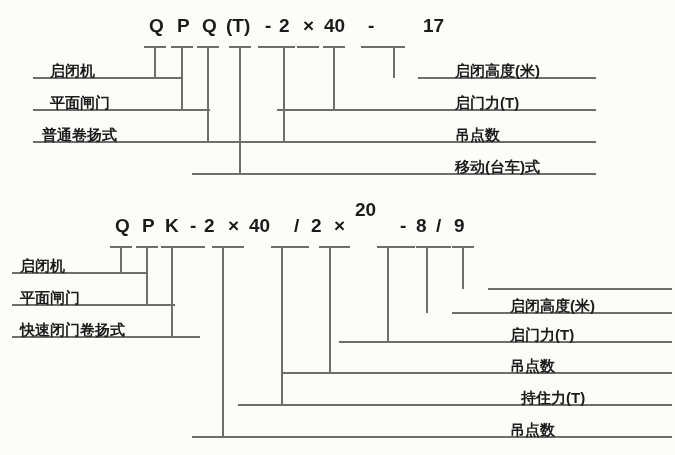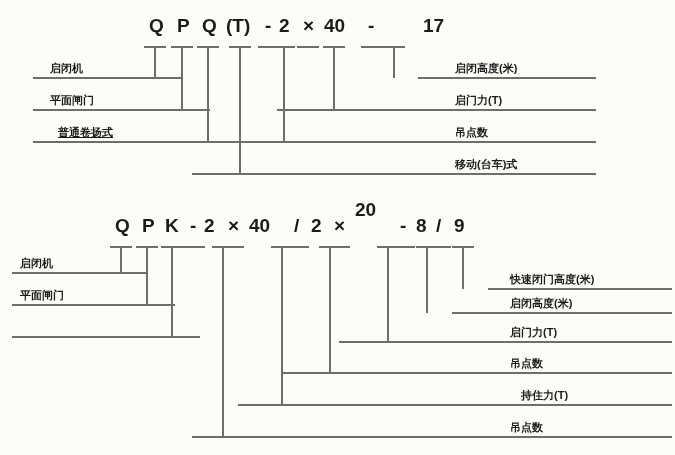--- a/index.html
+++ b/index.html
@@ -15,21 +15,21 @@
     position:absolute;
     font-size:19px;
     font-weight:bold;
     color:#1b1b1b;
     white-space:nowrap;
     line-height:1;
     letter-spacing:0;
   }
   .cn-label{
     position:absolute;
-    font-size:11px;
+    font-size:15px;
     font-weight:bold;
     color:#1b1b1b;
     white-space:nowrap;
     line-height:1;
   }
 </style>
 </head>
 <body>
 
 <div id="stage">
@@ -103,21 +103,21 @@
     <div class="code-char" style="left: 202px; top: 16px;">Q</div>
     <div class="code-char" style="left: 226px; top: 16px;">(T)</div>
     <div class="code-char" style="left: 265px; top: 16px;">-</div>
     <div class="code-char" style="left: 279px; top: 16px;">2</div>
     <div class="code-char" style="left: 303px; top: 16px;">×</div>
     <div class="code-char" style="left: 324px; top: 16px;">40</div>
     <div class="code-char" style="left: 368px; top: 16px;">-</div>
     <div class="code-char" style="left: 392px; top: 16px; margin-left: 31px;">17</div>
     <div class="cn-label" style="left: 50px; top: 63px;">启闭机</div>
     <div class="cn-label" style="left: 50px; top: 95px;">平面闸门</div>
-    <div class="cn-label" style="left: 58px; top: 127px; text-decoration: underline;">普通卷扬式</div>
+    <div class="cn-label" style="left: 42px; top: 127px;">普通卷扬式</div>
     <div class="cn-label" style="left: 455px; top: 63px;">启闭高度(米)</div>
     <div class="cn-label" style="left: 455px; top: 95px;">启门力(T)</div>
     <div class="cn-label" style="left: 455px; top: 127px;">吊点数</div>
     <div class="cn-label" style="left: 455px; top: 159px; text-align: right;">移动(台车)式</div>
     <div class="code-char" style="left: 115px; top: 216px;">Q</div>
     <div class="code-char" style="left: 142px; top: 216px;">P</div>
     <div class="code-char" style="left: 165px; top: 216px;">K</div>
     <div class="code-char" style="left: 190px; top: 216px;">-</div>
     <div class="code-char" style="left: 204px; top: 216px;">2</div>
     <div class="code-char" style="left: 228px; top: 216px;">×</div>
@@ -125,19 +125,19 @@
     <div class="code-char" style="left: 294px; top: 216px;">/</div>
     <div class="code-char" style="left: 311px; top: 216px;">2</div>
     <div class="code-char" style="left: 334px; top: 216px;">×</div>
     <div class="code-char" style="left: 355px; top: 200px;">20</div>
     <div class="code-char" style="left: 400px; top: 216px;">-</div>
     <div class="code-char" style="left: 416px; top: 216px;">8</div>
     <div class="code-char" style="left: 436px; top: 216px;">/</div>
     <div class="code-char" style="left: 454px; top: 216px;">9</div>
     <div class="cn-label" style="left: 20px; top: 258px;">启闭机</div>
     <div class="cn-label" style="left: 20px; top: 290px;">平面闸门</div>
-    <div class="cn-label" style="left: 510px; top: 274px;">快速闭门高度(米)</div>
+    <div class="cn-label" style="left: 20px; top: 322px;">快速闭门卷扬式</div>
     <div class="cn-label" style="left: 510px; top: 298px;">启闭高度(米)</div>
     <div class="cn-label" style="left: 510px; top: 327px;">启门力(T)</div>
     <div class="cn-label" style="left: 510px; top: 358px;">吊点数</div>
     <div class="cn-label" style="left: 521px; top: 390px;">持住力(T)</div>
     <div class="cn-label" style="left: 510px; top: 422px;">吊点数</div>
   </div>
 
 </body></html>

